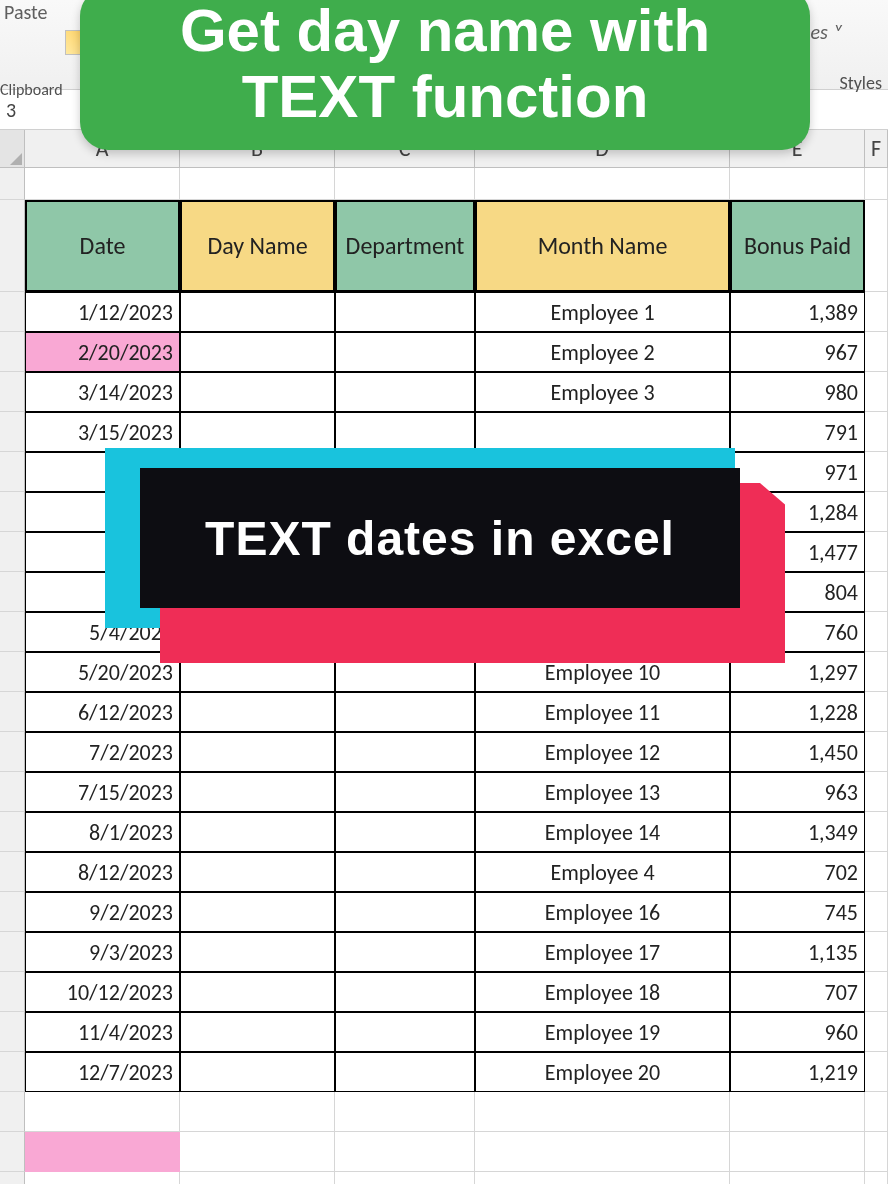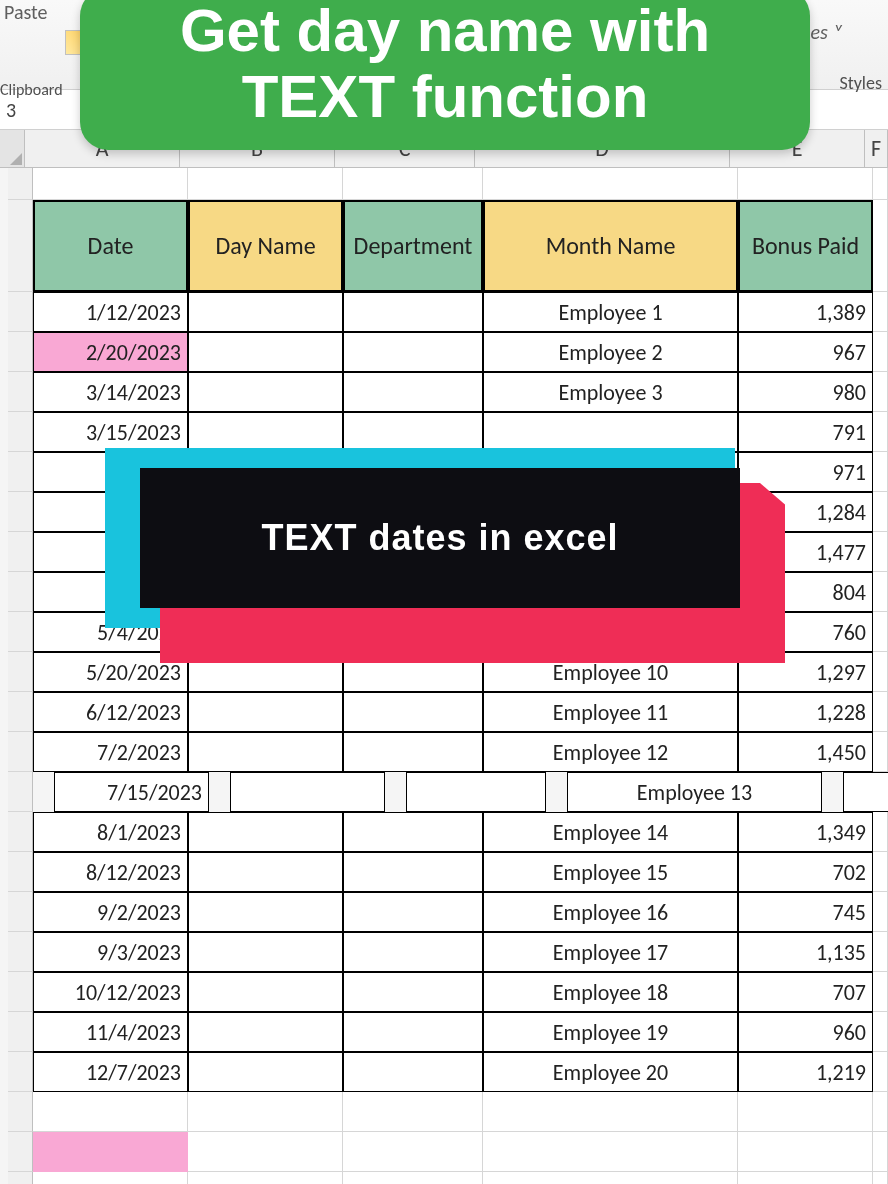--- a/index.html
+++ b/index.html
@@ -97,21 +97,20 @@
   
   .grid {
     position:relative;
     height: 1016px;
     overflow:hidden;
   }
   .grid-rows {
     display:grid;
     grid-template-columns: 25px 155px 155px 140px 255px 135px 1fr;
     grid-auto-rows: 40px;
-    padding-left: 8px;
   }
   .grid-rows .cell {
     border-right:1px solid #d6d6d6;
     border-bottom:1px solid #d6d6d6;
     background:#fff;
     font-size:22px;
     color:#222;
     display:flex; align-items:center;
     padding:0 6px;
   }
@@ -183,21 +182,21 @@
     clip-path: polygon(0 0, 96% 0, 100% 12%, 100% 100%, 0 100%);
   }
   .caption-black {
     position:absolute;
     left:35px; top:20px;
     width:600px; height:140px;
     background:#0d0d12;
     color:#fff;
     font-family: Arial, sans-serif;
     font-weight:900;
-    font-size:36px;
+    font-size:48px;
     display:flex; align-items:center; justify-content:center;
     letter-spacing:1px;
   }
 
 </style>
 </head>
 <body>
 
 <div class="ribbon-top">
   <div class="paste-label">Paste</div>
@@ -357,21 +356,21 @@
       </div>
       <div class="grid-rows" style="grid-auto-rows: 40px;">
         <div class="cell rownum"></div>
         <div class="cell data-cell right">7/2/2023</div>
         <div class="cell data-cell"></div>
         <div class="cell data-cell"></div>
         <div class="cell data-cell center">Employee 12</div>
         <div class="cell data-cell right">1,450</div>
         <div class="cell "></div>
       </div>
-      <div class="grid-rows" style="grid-auto-rows: 40px; gap: 21px;">
+      <div class="grid-rows" style="grid-auto-rows: 40px;">
         <div class="cell rownum"></div>
         <div class="cell data-cell right">7/15/2023</div>
         <div class="cell data-cell"></div>
         <div class="cell data-cell"></div>
         <div class="cell data-cell center">Employee 13</div>
         <div class="cell data-cell right">963</div>
         <div class="cell "></div>
       </div>
       <div class="grid-rows" style="grid-auto-rows: 40px;">
         <div class="cell rownum"></div>
@@ -380,21 +379,21 @@
         <div class="cell data-cell"></div>
         <div class="cell data-cell center">Employee 14</div>
         <div class="cell data-cell right">1,349</div>
         <div class="cell "></div>
       </div>
       <div class="grid-rows" style="grid-auto-rows: 40px;">
         <div class="cell rownum"></div>
         <div class="cell data-cell right">8/12/2023</div>
         <div class="cell data-cell"></div>
         <div class="cell data-cell"></div>
-        <div class="cell data-cell center">Employee 15</div>
+        <div class="cell data-cell center">Employee 4</div>
         <div class="cell data-cell right">702</div>
         <div class="cell "></div>
       </div>
       <div class="grid-rows" style="grid-auto-rows: 40px;">
         <div class="cell rownum"></div>
         <div class="cell data-cell right">9/2/2023</div>
         <div class="cell data-cell"></div>
         <div class="cell data-cell"></div>
         <div class="cell data-cell center">Employee 16</div>
         <div class="cell data-cell right">745</div>

